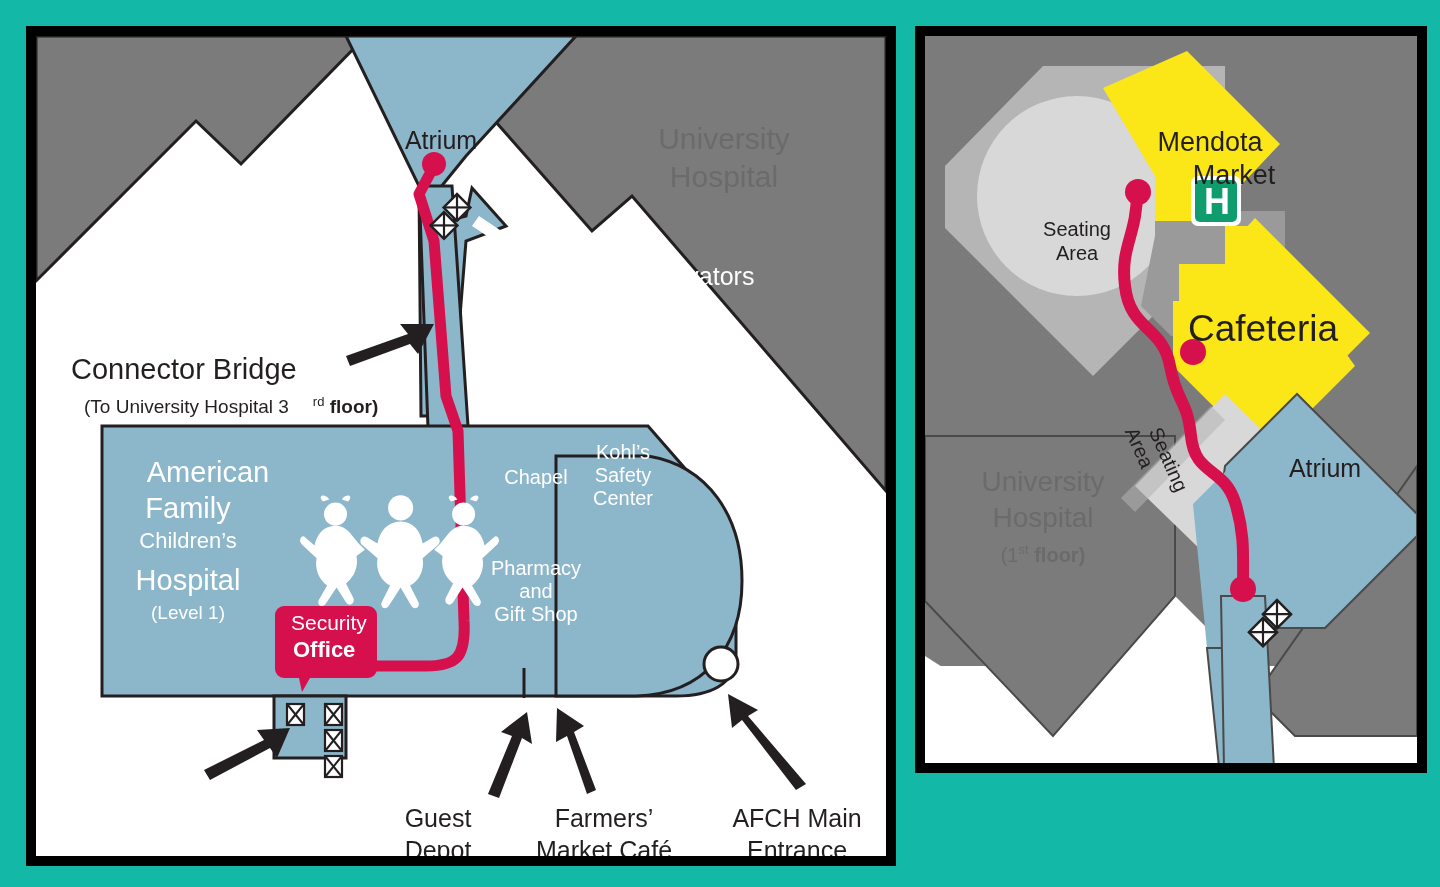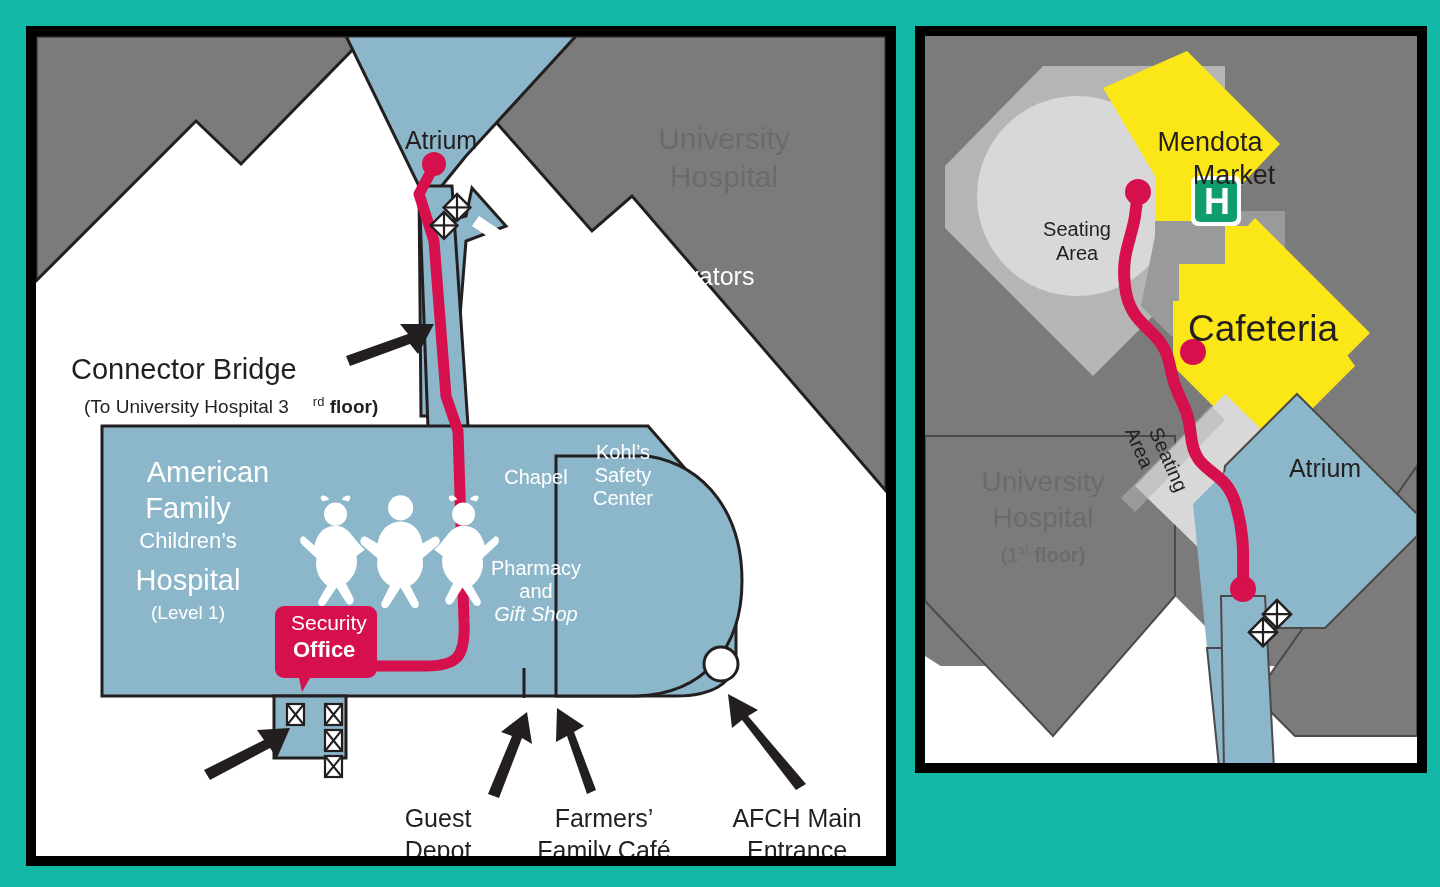--- a/index.html
+++ b/index.html
@@ -144,31 +144,31 @@
       <div class="lbl wht ctr" style="left:152px;top:566px;font-size:19px;">(Level 1)</div>
 
       <div class="lbl wht ctr" style="left:500px;top:430px;font-size:20px;">Chapel</div>
 
       <div class="lbl wht ctr" style="left:587px;top:405px;font-size:20px;">Kohl’s</div>
       <div class="lbl wht ctr" style="left:587px;top:428px;font-size:20px;">Safety</div>
       <div class="lbl wht ctr" style="left:587px;top:451px;font-size:20px;">Center</div>
 
       <div class="lbl wht ctr" style="left:500px;top:521px;font-size:20px;">Pharmacy</div>
       <div class="lbl wht ctr" style="left:500px;top:544px;font-size:20px;">and</div>
-      <div class="lbl wht ctr" style="left:500px;top:567px;font-size:20px;font-style:italic;">Gift Shop</div>
+      <div class="lbl wht ctr" style="left:500px;top:567px;font-size:20px;">Gift Shop</div>
 
       <div class="lbl wht" style="left:255px;top:575px;font-size:21px;">Security</div>
       <div class="lbl wht" style="left:257px;top:601px;font-size:22px;font-weight:bold;">Office</div>
 
 
       <div class="lbl blk ctr" style="left:402px;top:768px;font-size:25px;">Guest</div>
       <div class="lbl blk ctr" style="left:402px;top:800px;font-size:25px;">Depot</div>
 
       <div class="lbl blk ctr" style="left:568px;top:768px;font-size:25px;">Farmers’</div>
-      <div class="lbl blk ctr" style="left:568px;top:800px;font-size:25px;">Family Café</div>
+      <div class="lbl blk ctr" style="left:568px;top:800px;font-size:25px;">Market Café</div>
 
       <div class="lbl blk ctr" style="left:761px;top:768px;font-size:25px;">AFCH Main</div>
       <div class="lbl blk ctr" style="left:761px;top:800px;font-size:25px;">Entrance</div>
 
     </div>
   </div>
 
   <div class="panel" id="panel-right">
     <div class="panel-inner">
 

